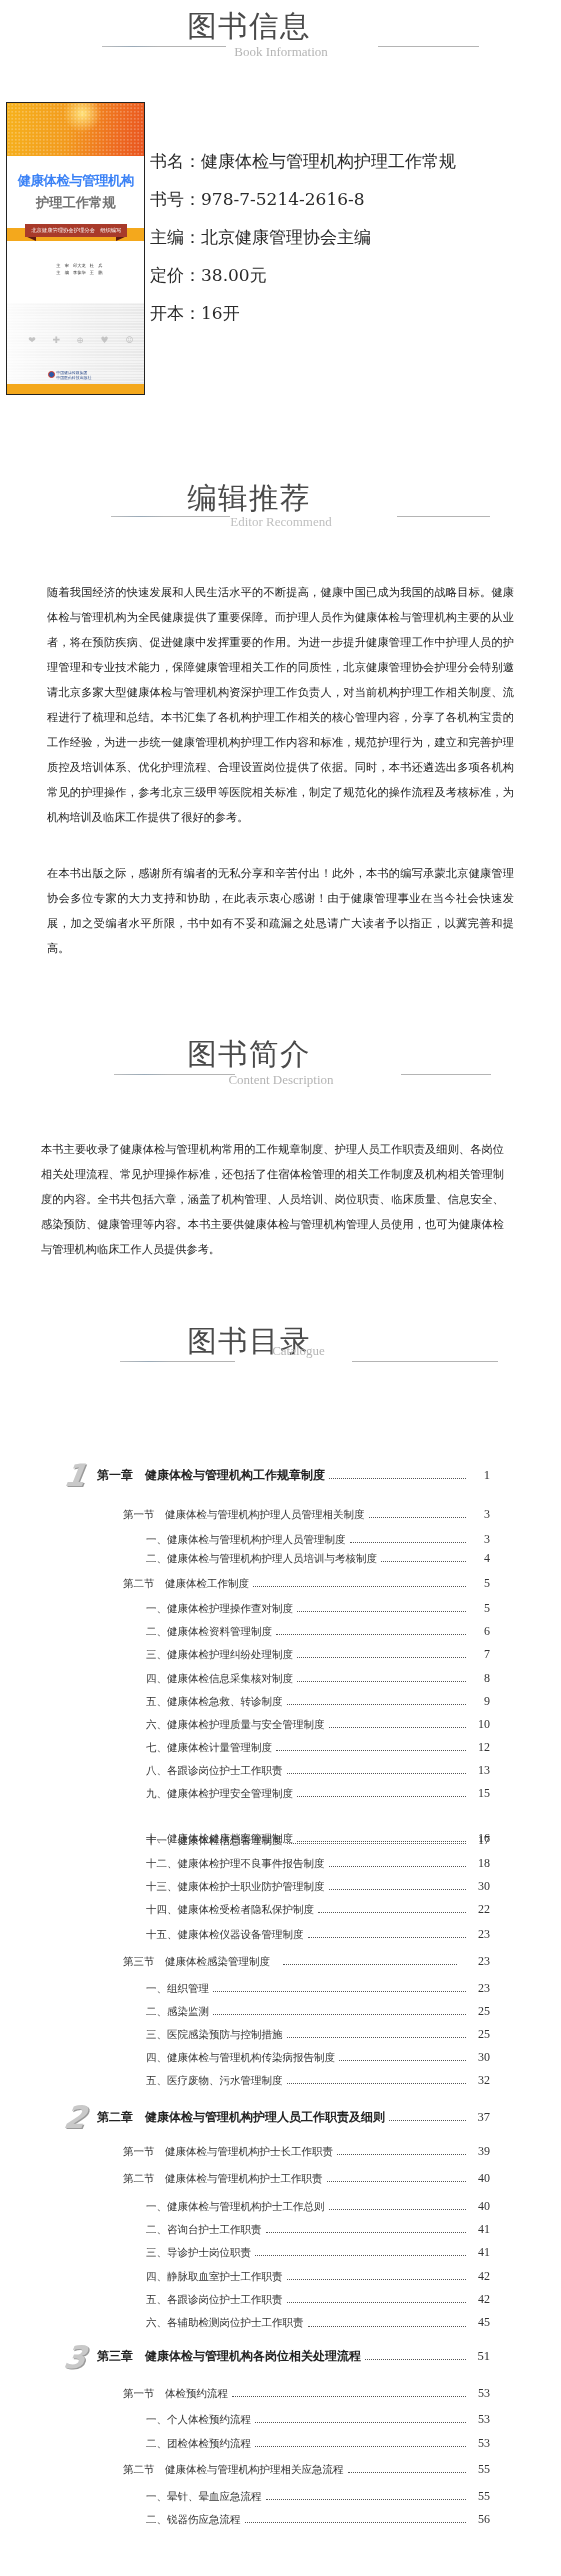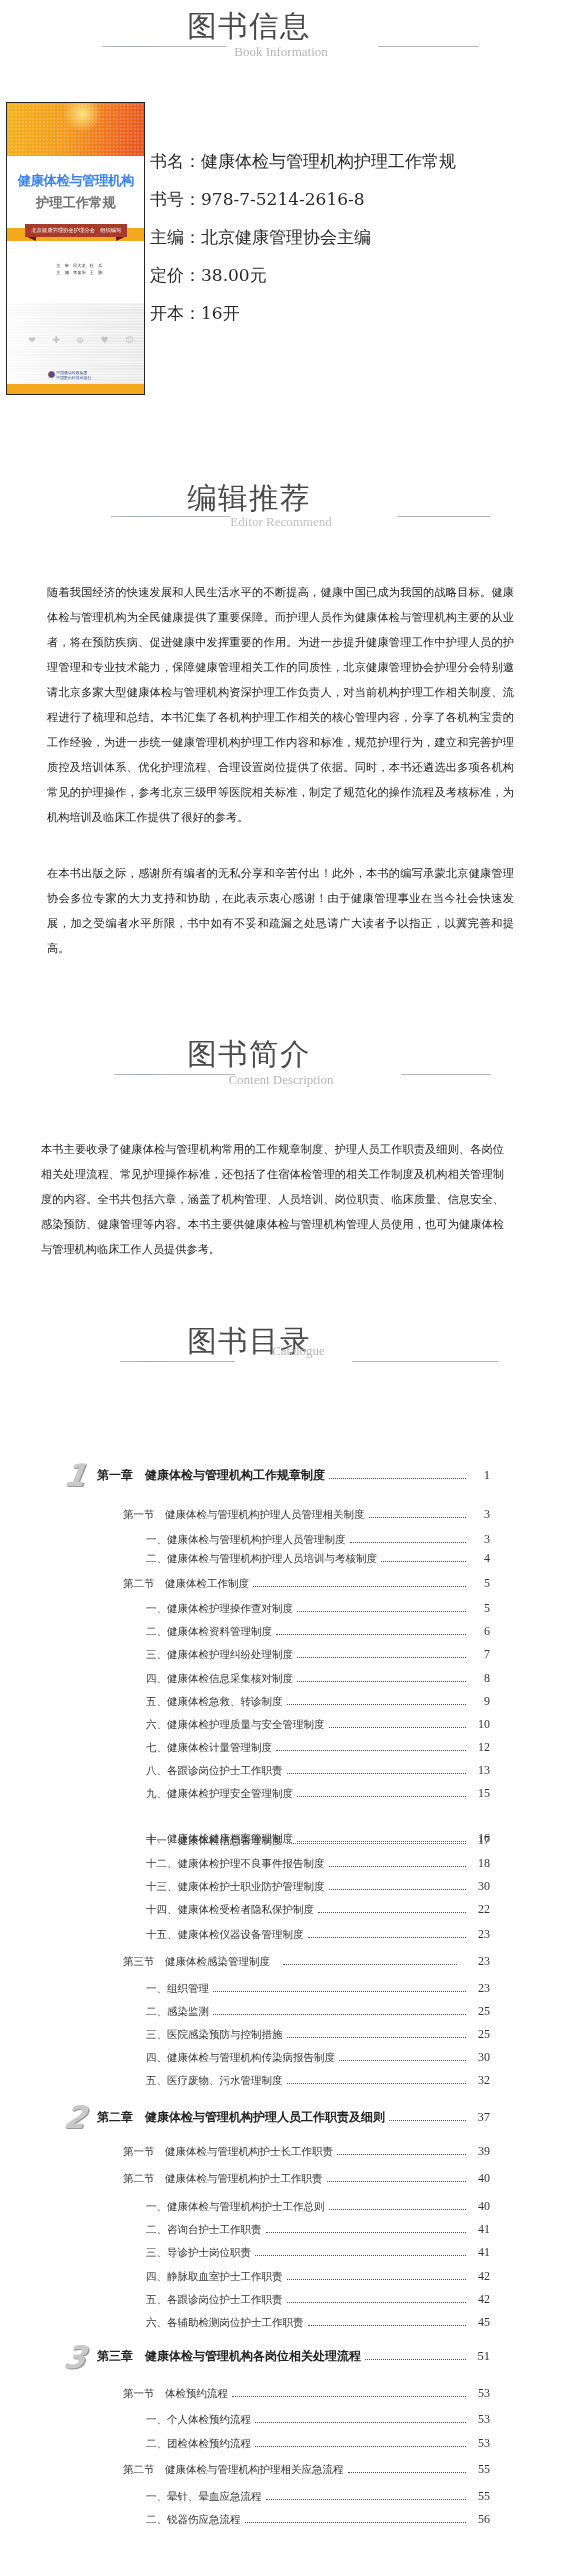--- a/index.html
+++ b/index.html
@@ -299,21 +299,21 @@
   <div class="toc-row item" style="top:2269px;">
       <span>四、静脉取血室护士工作职责</span>
       <span class="dots"></span>
       <span class="page">42</span>
     </div>
   <div class="toc-row item" style="top:2292px;">
       <span>五、各跟诊岗位护士工作职责</span>
       <span class="dots"></span>
       <span class="page">42</span>
     </div>
-  <div class="toc-row item" style="top:2315px;">
+  <div class="toc-row item" style="top:2315px;align-items:flex-end;">
       <span>六、各辅助检测岗位护士工作职责</span>
       <span class="dots"></span>
       <span class="page">45</span>
     </div>
 
   <div class="chap-num" style="top:2339px;">3</div>
   <div class="toc-row chapter" style="top:2348px;">
       <span>第三章　健康体检与管理机构各岗位相关处理流程</span>
       <span class="dots"></span>
       <span class="page">51</span>

